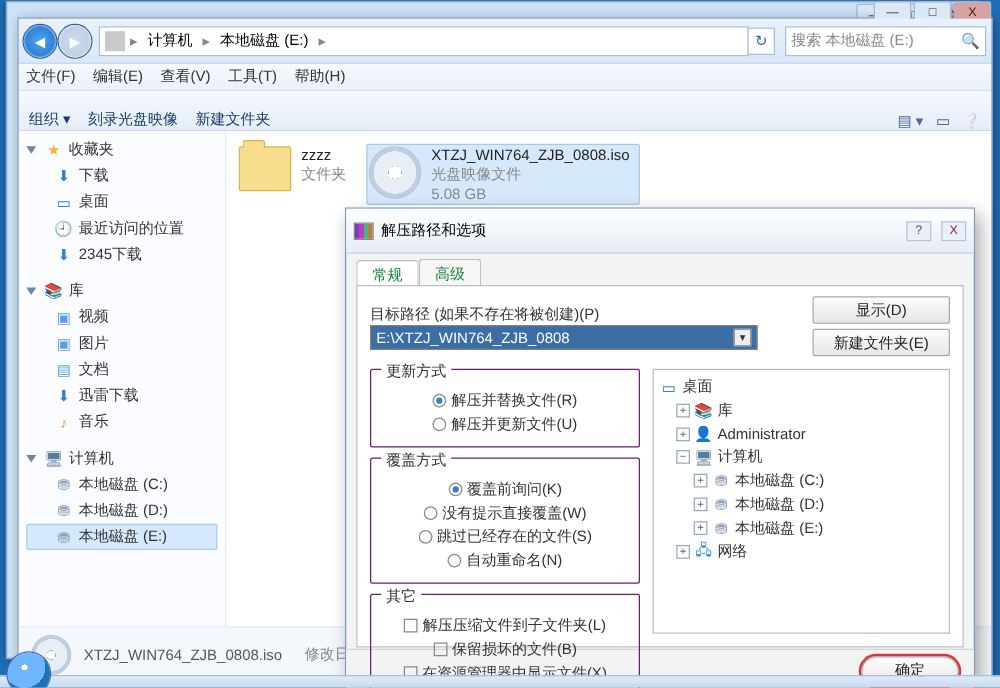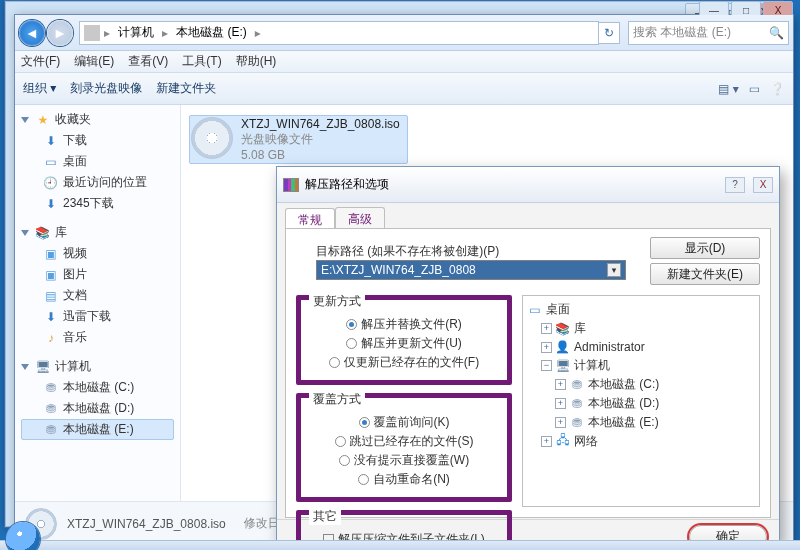--- a/index.html
+++ b/index.html
@@ -28,21 +28,21 @@
   .breadcrumb { flex:0 0 520px; height:24px; background:#fff; border:1px solid #a8bfdb; display:flex; align-items:center; padding:0 4px; gap:4px; }
   .bc-icon { width:16px; height:16px; background:#c9c9c9; display:inline-block; }
   .bc-seg { padding:0 4px; }
   .bc-caret { color:#888; }
   .bc-refresh { width:22px; height:22px; margin-left:-1px; border:1px solid #a8bfdb; background:#fff; display:flex; align-items:center; justify-content:center; color:#3a6ea5; }
   .searchbox { flex:1; height:24px; margin-left:8px; border:1px solid #a8bfdb; background:#fff; display:flex; align-items:center; padding:0 4px; color:#888; }
   .searchbox .mag { margin-left:auto; color:#3a6ea5; }
   .wf-topright { position:absolute; top:-14px; right:0; display:flex; }
 
   .wf-menu { height:22px; background:linear-gradient(#f7fafd,#e9f0f9); border-bottom:1px solid #d0ddec; display:flex; align-items:center; padding:0 6px; gap:14px; color:#333; }
-  .wf-tool { height:32px; background:linear-gradient(#f5f9fd,#e4edf7); border-bottom:1px solid #cad9eb; display:flex; align-items:center; padding:0 8px; gap:14px; color:#1a3d66; }
+  .wf-tool { height:32px; background:linear-gradient(#f5f9fd,#e4edf7); border-bottom:1px solid #cad9eb; display:flex; align-items:flex-end; padding:0 8px; gap:14px; color:#1a3d66; }
   .wf-tool-right { margin-left:auto; display:flex; gap:10px; align-items:center; color:#4a6a94; }
 
   .wf-body { display:flex; height:396px; }
   .wf-side { width:166px; border-right:1px solid #dde7f2; background:#fafcff; padding:6px 6px; overflow:hidden; }
   .side-group { margin-bottom:10px; }
   .side-hdr { display:flex; align-items:center; gap:4px; color:#333; font-weight:normal; margin-bottom:2px; }
   .tri { display:inline-block; width:0; height:0; border-left:4px solid transparent; border-right:4px solid transparent; border-top:6px solid #6a88ad; margin-right:2px; }
   .side-item { display:flex; align-items:center; gap:4px; padding:2px 0 2px 22px; color:#333; }
   .side-item.sel { background:#d6e8fb; border:1px solid #a8c9ec; border-radius:2px; padding:1px 0 1px 21px; }
   .ico { display:inline-flex; width:16px; height:16px; align-items:center; justify-content:center; font-size:12px; }
@@ -79,34 +79,34 @@
     box-shadow:4px 6px 14px rgba(0,0,0,.35);
   }
   .dlg-title { height:36px; background:linear-gradient(#fff,#e6ecf5); border-bottom:1px solid #c3d1e3; display:flex; align-items:center; padding:0 6px; gap:6px; }
   .rar-books { width:16px; height:14px; background:linear-gradient(90deg,#7a3bbf 0 25%,#c23bbf 25% 50%,#3bbf7a 50% 75%,#bf7a3b 75% 100%); border:1px solid #888; }
   .dlg-title .sp { flex:1; }
   .dlg-title .tb { width:20px; height:16px; border:1px solid #b5c4d8; background:#eaf0f8; display:inline-flex; align-items:center; justify-content:center; font-size:10px; margin-left:2px; color:#555;}
   .dlg-title .tb.close { color:#8a2a2a; }
 
   .dlg-body { padding:4px 8px 8px; height:316px; }
   .tabs { display:flex; gap:0; height:22px; }
-  .tab { padding:3px 12px 0; border:1px solid #bfbfbf; border-bottom:none; background:#f6f6f6; border-radius:3px 3px 0 0; color:#701a75; }
+  .tab { padding:3px 12px 0; border:1px solid #bfbfbf; border-bottom:none; background:#f6f6f6; border-radius:3px 3px 0 0; color:#15803d; }
   .tab.active { background:#fff; position:relative; top:1px; }
   .tab-pane { border:1px solid #bfbfbf; background:#fff; height:290px; margin-top:-1px; padding:8px 10px; position:relative; }
 
-  .path-row { display:flex; align-items:center; gap:8px;margin-left:20px; }
+  .path-row { display:flex; align-items:center; gap:8px; }
   .path-row .lbl { color:#333; }
   .path-row .rbtns { margin-left:auto; display:flex; flex-direction:column; gap:4px; }
   .btn3d { min-width:84px; height:22px; background:linear-gradient(#fdfdfd,#e6e6e6); border:1px solid #a9a9a9; border-radius:2px; padding:0 16px; display:inline-flex; align-items:center; justify-content:center; color:#222; }
   .pathbox { width:310px; height:20px; border:1px solid #808080; background:#3a6ea5; color:#fff; display:flex; align-items:center; padding:0 4px; }
   .pathbox .dd { margin-left:auto; width:14px; height:14px; background:#eee; border:1px solid #999; color:#333; display:flex; align-items:center; justify-content:center; font-size:9px; }
 
   .cols { display:flex; gap:10px; margin-top:10px; height:212px; }
   .col-left { width:216px; display:flex; flex-direction:column; gap:8px; }
-  .group { border:5px solid #701a75; border-radius:2px; padding:6px 8px 8px; }
+  .group { border:1px solid #701a75; border-radius:2px; padding:6px 8px 8px; }
   .group > .gtitle { position:relative; top:-13px; background:#fff; display:inline-block; padding:0 4px; color:#333; }
   .group .gbody { margin-top:-8px; }
   .radio, .check { display:flex; align-items:center; gap:4px; padding:1px 0; color:#333;justify-content:center; }
   .radio .r { width:11px; height:11px; border:1px solid #888; border-radius:50%; display:inline-flex; align-items:center; justify-content:center; }
   .radio.sel .r::after { content:""; width:5px; height:5px; background:#3a7ec8; border-radius:50%; display:block; }
   .check .c { width:11px; height:11px; border:1px solid #888; display:inline-block; }
 
   .col-right { flex:1; border:1px solid #bfbfbf; background:#fff; padding:4px 4px; overflow:auto; }
   .tree-item { display:flex; align-items:center; gap:3px; padding:1px 0; color:#333; }
   .tree-item .pm { width:11px; height:11px; border:1px solid #9aa8b8; background:#fff; display:inline-flex; align-items:center; justify-content:center; font-size:9px; color:#4a6a94; line-height:1; }
@@ -243,20 +243,27 @@
             <span>本地磁盘 (D:)</span>
           </div>
         <div class="side-item sel">
             <span class="ico drv">⛃</span>
             <span>本地磁盘 (E:)</span>
           </div>
       </div>
     </div>
 
     <div class="wf-content">
+      <div class="file-tile">
+        <div class="folder-glyph"></div>
+        <div class="tile-txt">
+          <div class="t1">zzzz</div>
+          <div class="t2">文件夹</div>
+        </div>
+      </div>
       <div class="file-tile sel">
         <div class="iso-glyph"></div>
         <div class="tile-txt">
           <div class="t1">XTZJ_WIN764_ZJB_0808.iso</div>
           <div class="t2">光盘映像文件</div>
           <div class="t2">5.08 GB</div>
         </div>
       </div>
     </div>
   </div>
@@ -305,40 +312,36 @@
             <span class="gtitle">更新方式</span>
             <div class="gbody">
               <div class="radio sel">
                   <span class="r"></span>
                   <span>解压并替换文件(R)</span>
                 </div>
               <div class="radio">
                   <span class="r"></span>
                   <span>解压并更新文件(U)</span>
                 </div>
-              <div class="radio">
-                  <span class="r"></span>
-                  <span>仅更新已经存在的文件(F)</span>
-                </div>
             </div>
           </div>
           <div class="group">
             <span class="gtitle">覆盖方式</span>
             <div class="gbody">
               <div class="radio sel">
                   <span class="r"></span>
                   <span>覆盖前询问(K)</span>
                 </div>
               <div class="radio">
                   <span class="r"></span>
+                  <span>没有提示直接覆盖(W)</span>
+                </div>
+              <div class="radio">
+                  <span class="r"></span>
                   <span>跳过已经存在的文件(S)</span>
-                </div>
-              <div class="radio">
-                  <span class="r"></span>
-                  <span>没有提示直接覆盖(W)</span>
                 </div>
               <div class="radio">
                   <span class="r"></span>
                   <span>自动重命名(N)</span>
                 </div>
             </div>
           </div>
           <div class="group">
             <span class="gtitle">其它</span>
             <div class="gbody">

